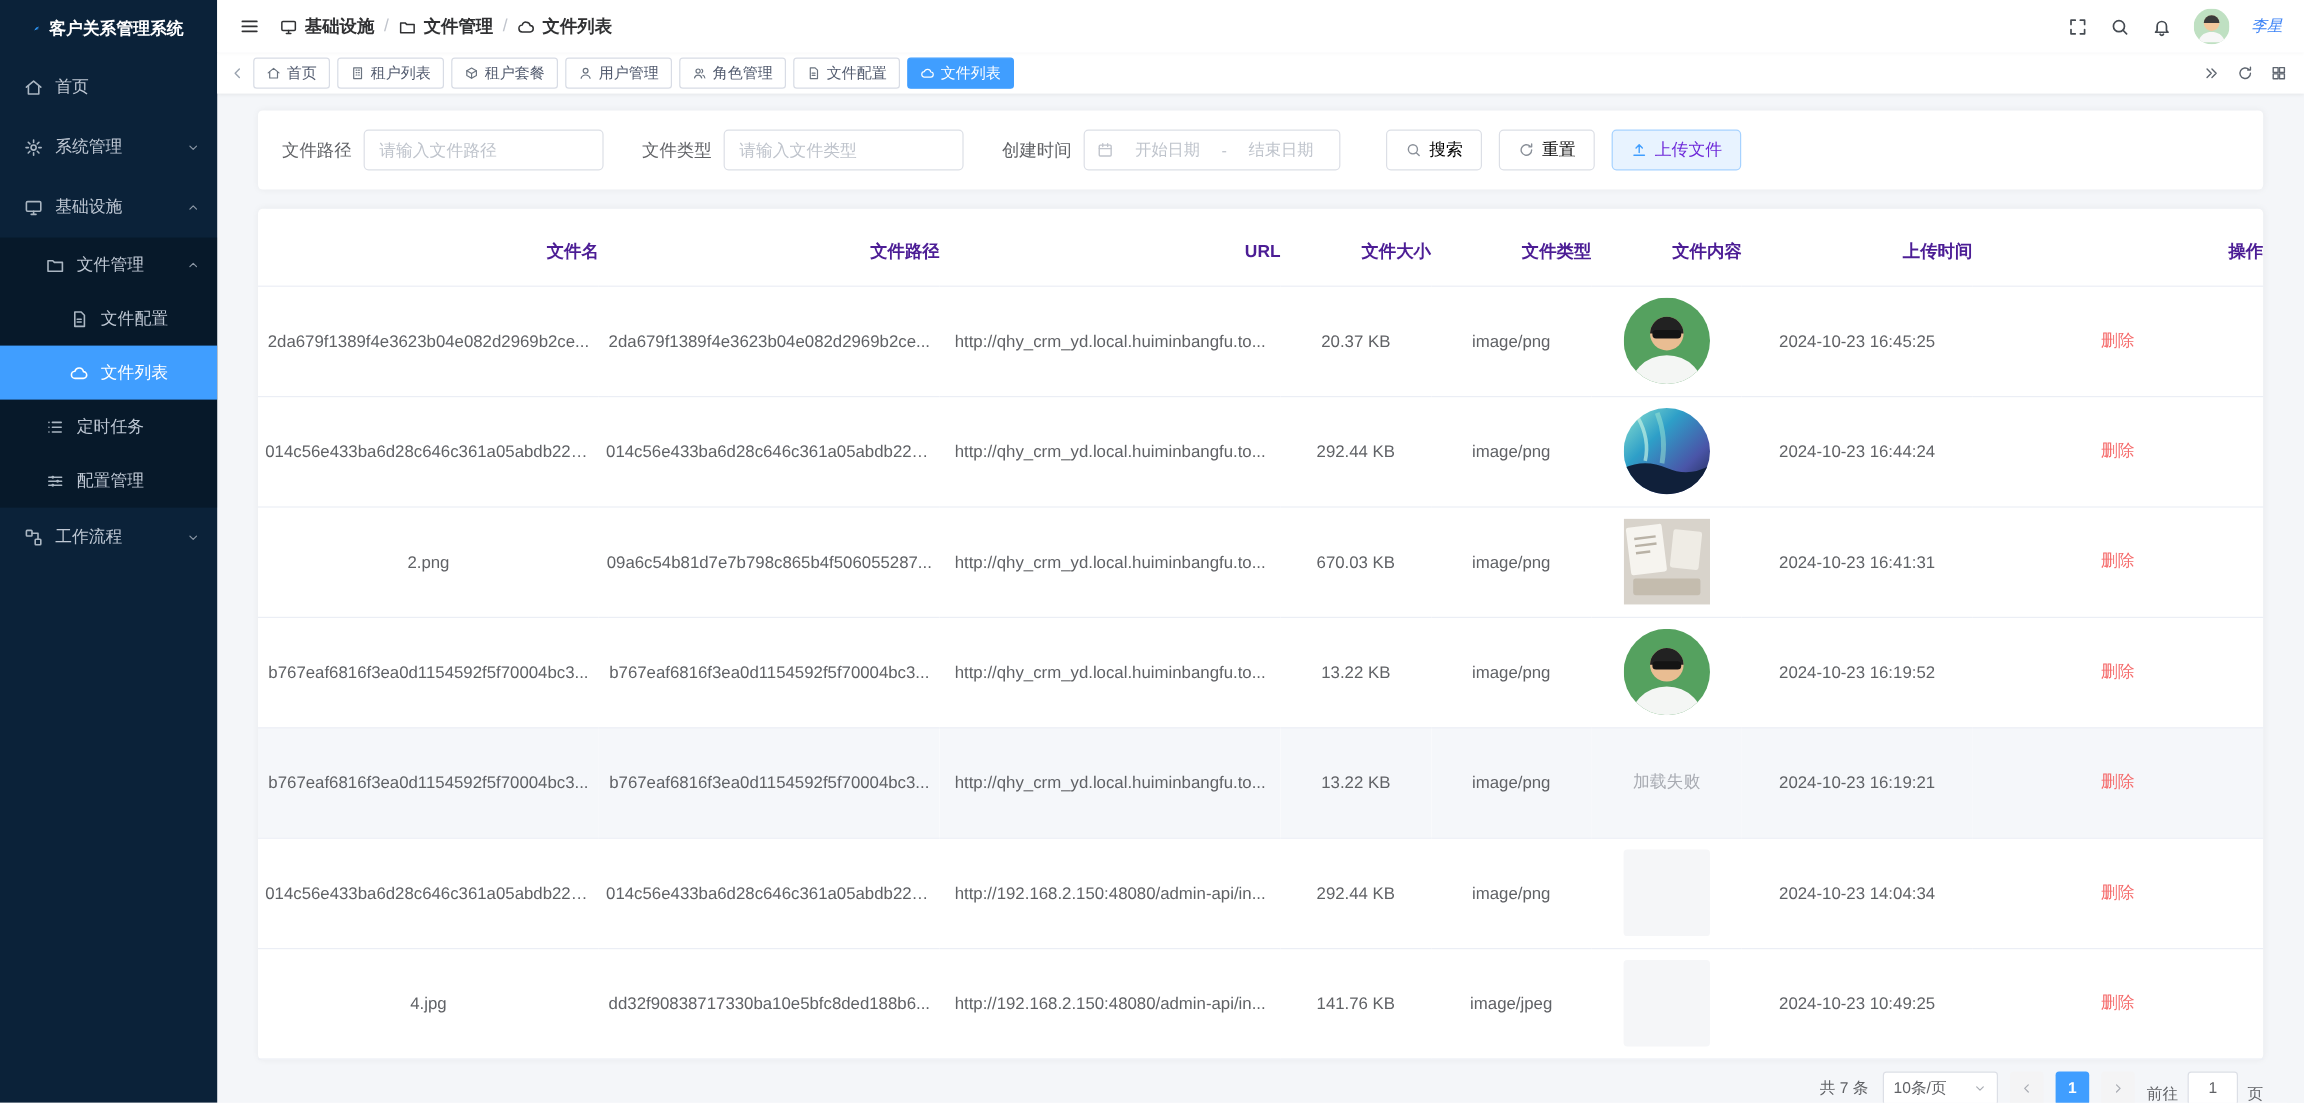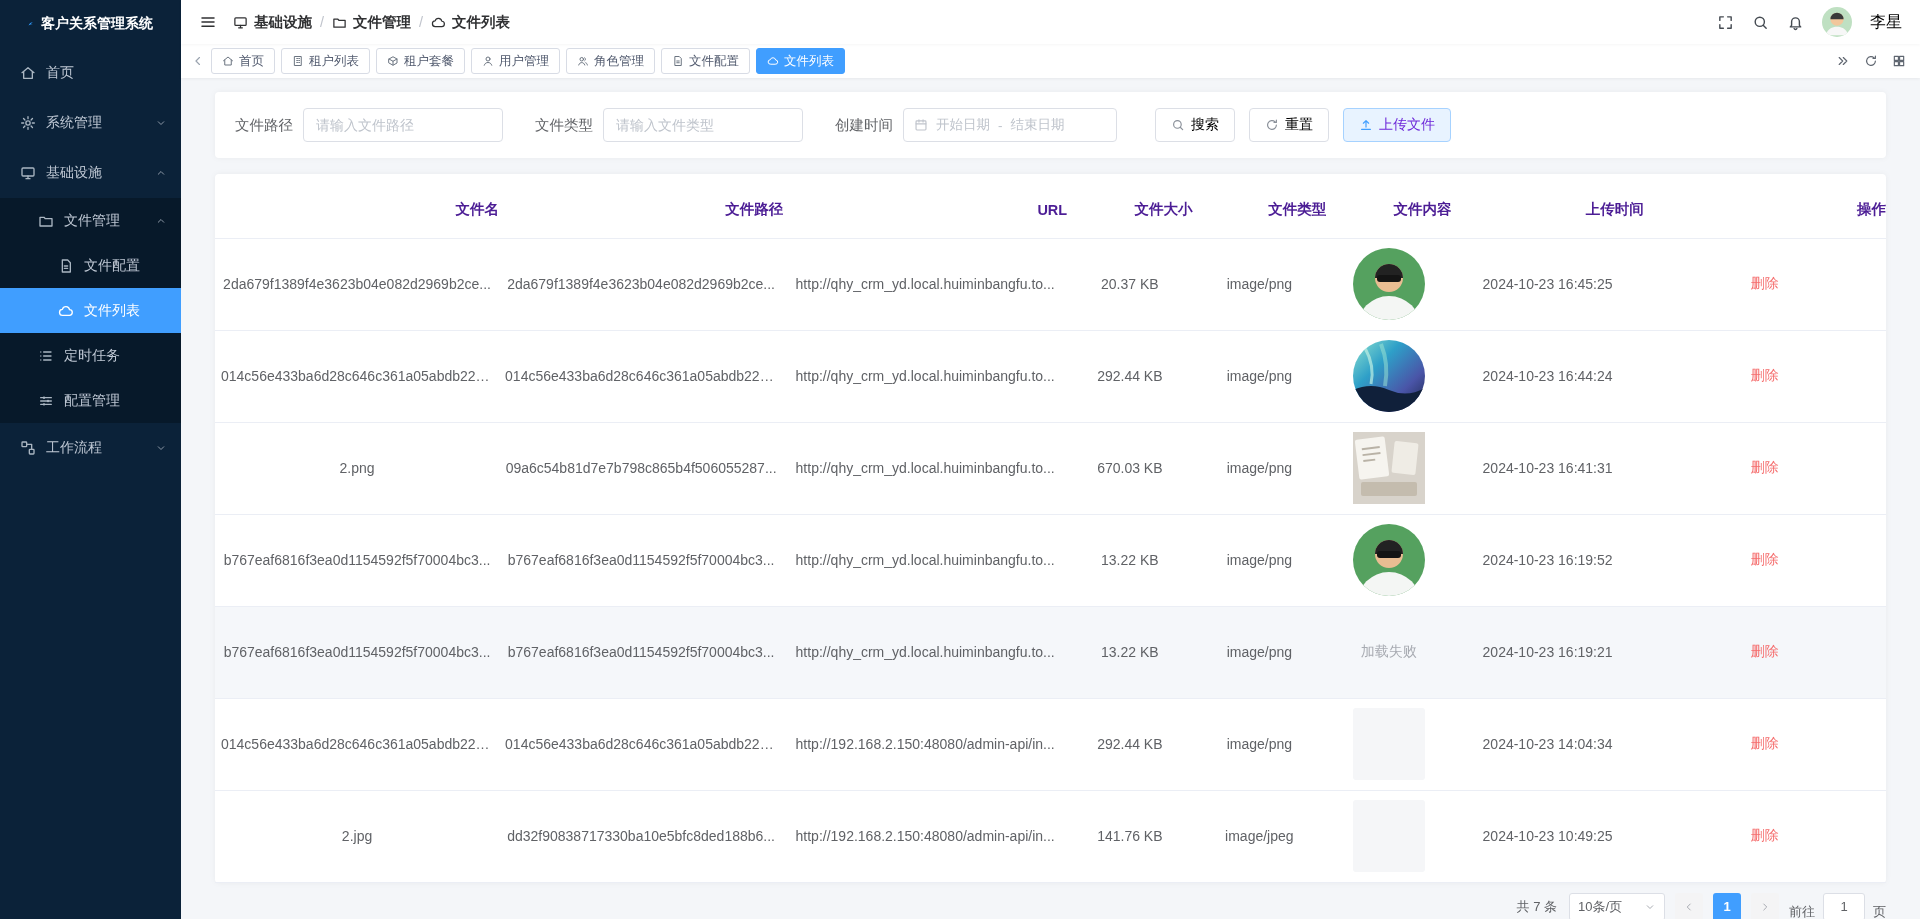--- a/index.html
+++ b/index.html
@@ -36,21 +36,21 @@
             box-shadow:0 1px 3px rgba(0,0,0,.04); position:relative; z-index:3; }
   .hamburger { font-size:18px; color:#303133; cursor:pointer; }
   .breadcrumb { display:flex; align-items:center; gap:8px; font-size:14.5px; font-weight:600; color:#303133; }
   .crumb { display:flex; align-items:center; gap:6px; cursor:pointer; }
   .crumb .ic { font-size:15px; color:#303133; }
   .crumb-sep { color:#c0c4cc; font-weight:400; }
   .topbar-right { margin-left:auto; display:flex; align-items:center; gap:18px; }
   .topbar-right .tool { font-size:17px; color:#454b52; cursor:pointer; }
   .avatar { width:30px; height:30px; border-radius:50%; overflow:hidden; flex:0 0 30px; cursor:pointer; }
   .avatar svg { width:100%; height:100%; display:block; }
-  .username { font-size:16px; color:#000000; cursor:pointer; }
+  .username { font-size:13px; color:#3b82f6; cursor:pointer;font-style:italic; }
 
   
   .tabsbar { height:34px; background:#fff; display:flex; align-items:center; padding:0 10px; gap:6px;
              box-shadow:0 1px 3px rgba(0,0,0,.06); position:relative; z-index:2; }
   .tabs-scroll { font-size:14px; color:#9aa3af; cursor:pointer; }
   .tabs { display:flex; align-items:center; gap:6px; flex:1; min-width:0; }
   .tab { height:26px; display:inline-flex; align-items:center; gap:5px; padding:0 10px; border:1px solid #d8dce5;
          border-radius:3px; background:#fff; color:#515a6e; font-size:12.5px; cursor:pointer; white-space:nowrap; }
   .tab .ic { font-size:12px; color:#6b7480; }
   .tab.active { background:#409eff; border-color:#409eff; color:#fff; }
@@ -62,21 +62,21 @@
   .content { flex:1; padding:14px 34px 0; min-height:0;border-radius:24px; }
 
   .filter-card { background:#fff; border-radius:4px; height:66px; display:flex; align-items:center;
                  padding:0 20px; box-shadow:0 0 6px rgba(0,21,41,.05); }
   .f-group { display:flex; align-items:center; margin-right:32px; }
   .f-label { font-size:14.5px; color:#606266; margin-right:10px; white-space:nowrap; }
   .f-input { width:200px; height:34px; border:1px solid #dcdfe6; border-radius:4px; padding:0 12px;
              font-size:14px; color:#606266; outline:none; background:#fff; }
   .f-input::placeholder { color:#bfc4cc; }
   .daterange { width:214px; height:34px; border:1px solid #dcdfe6; border-radius:4px; display:flex;
-               align-items:center; padding:0 10px; gap:8px; font-size:13.5px; color:#bfc4cc; background:#fff; cursor:pointer; }
+               align-items:center; padding:0 10px; gap:18px; font-size:13.5px; color:#bfc4cc; background:#fff; cursor:pointer; }
   .daterange .ic { font-size:14px; color:#c0c4cc; }
   .btn { height:34px; border:1px solid #dcdfe6; border-radius:4px; background:#fff; display:inline-flex;
          align-items:center; gap:6px; padding:0 15px; font-size:14px; color:#000000; cursor:pointer; white-space:nowrap; }
   .btn .ic { font-size:14px; color:#8a9099; }
   .btn + .btn { margin-left:14px; }
   .btn-search { margin-left:6px; }
   .btn-upload { background:#e8f3ff; border-color:#a6d2ff; color:#6d28d9; }
   .btn-upload .ic { color:#409eff; }
 
   
@@ -575,21 +575,21 @@
                 <td>http://192.168.2.150:48080/admin-api/in...</td>
                 <td>292.44 KB</td>
                 <td>image/png</td>
                 <td>
                   <div class="thumb blank"></div>
                 </td>
                 <td>2024-10-23 14:04:34</td>
                 <td><span class="del">删除</span></td>
               </tr>
               <tr>
-                <td>2.jpg</td>
+                <td>4.jpg</td>
                 <td>dd32f90838717330ba10e5bfc8ded188b6...</td>
                 <td>http://192.168.2.150:48080/admin-api/in...</td>
                 <td>141.76 KB</td>
                 <td>image/jpeg</td>
                 <td>
                   <div class="thumb blank"></div>
                 </td>
                 <td>2024-10-23 10:49:25</td>
                 <td><span class="del">删除</span></td>
               </tr>

